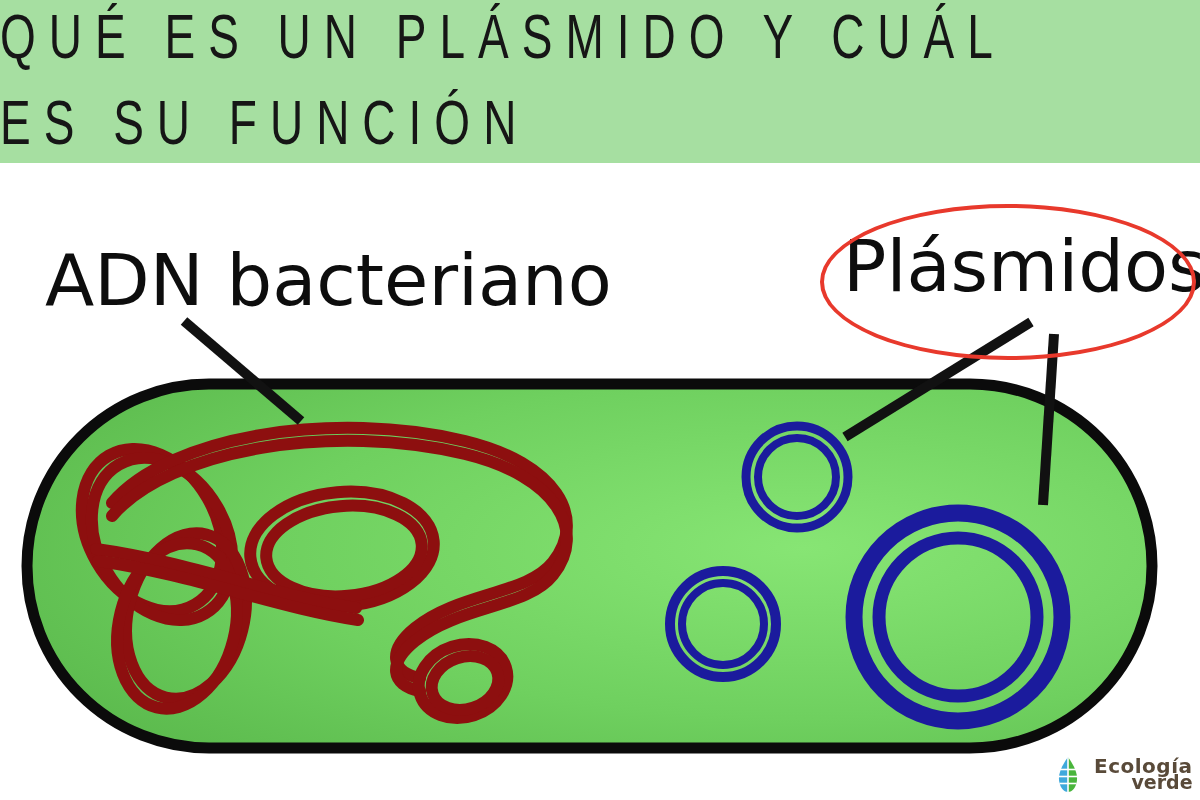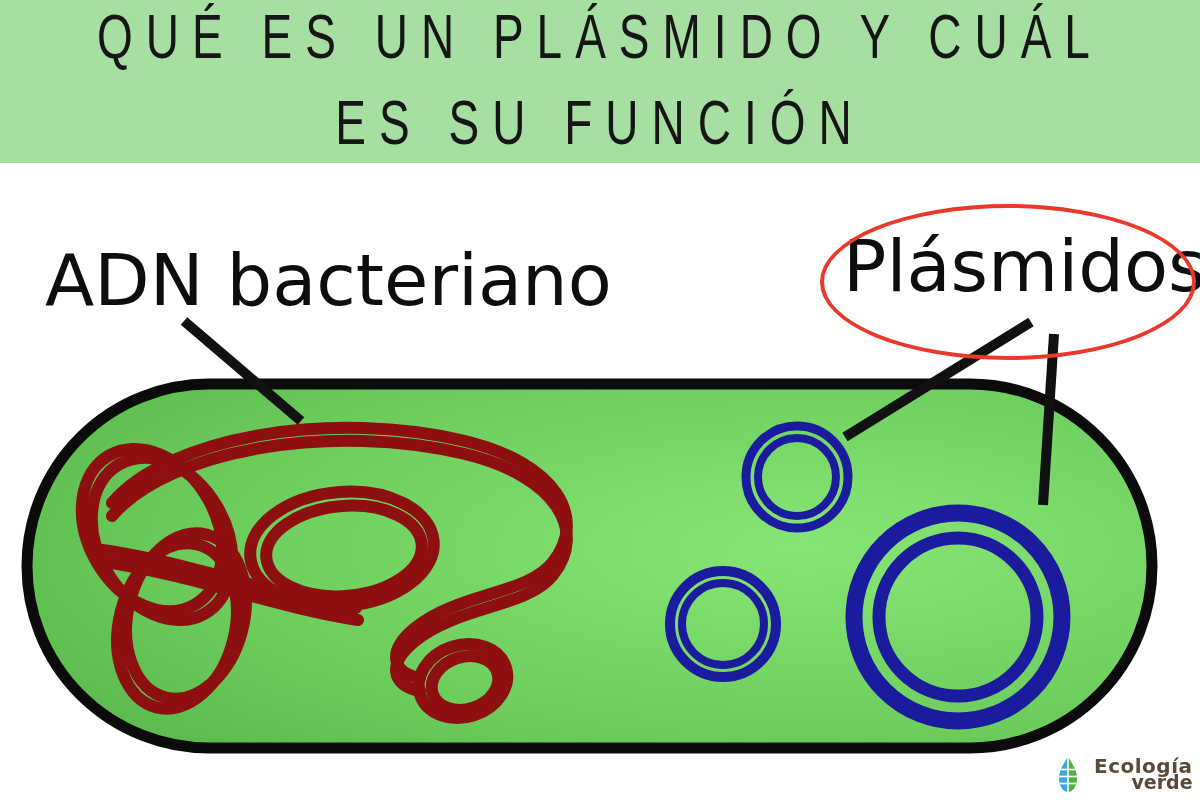--- a/index.html
+++ b/index.html
@@ -4,21 +4,21 @@
 <style>
   html,body { margin:0; padding:0; }
   body {
     width:1200px; height:800px; position:relative; overflow:hidden;
     background:#ffffff; font-family:"DejaVu Sans", sans-serif;
   }
   
   .header {
     position:absolute; left:0; top:0; width:1200px; height:163px;
     background:#a6dfa1;
-    display:flex; flex-direction:column; align-items:center;
+    display:flex; flex-direction:column; align-items:flex-start;
     padding-top:10px; box-sizing:border-box; gap:34px;
   }
   .title-line {
     font-family:"Liberation Sans", sans-serif;
     font-size:46px; font-weight:400; color:#161616;
     letter-spacing:13px; white-space:nowrap; line-height:52px;
     transform:scaleY(1.38); transform-origin:50% 50%;
   }
   
   svg.diagram { position:absolute; left:0; top:0; }

